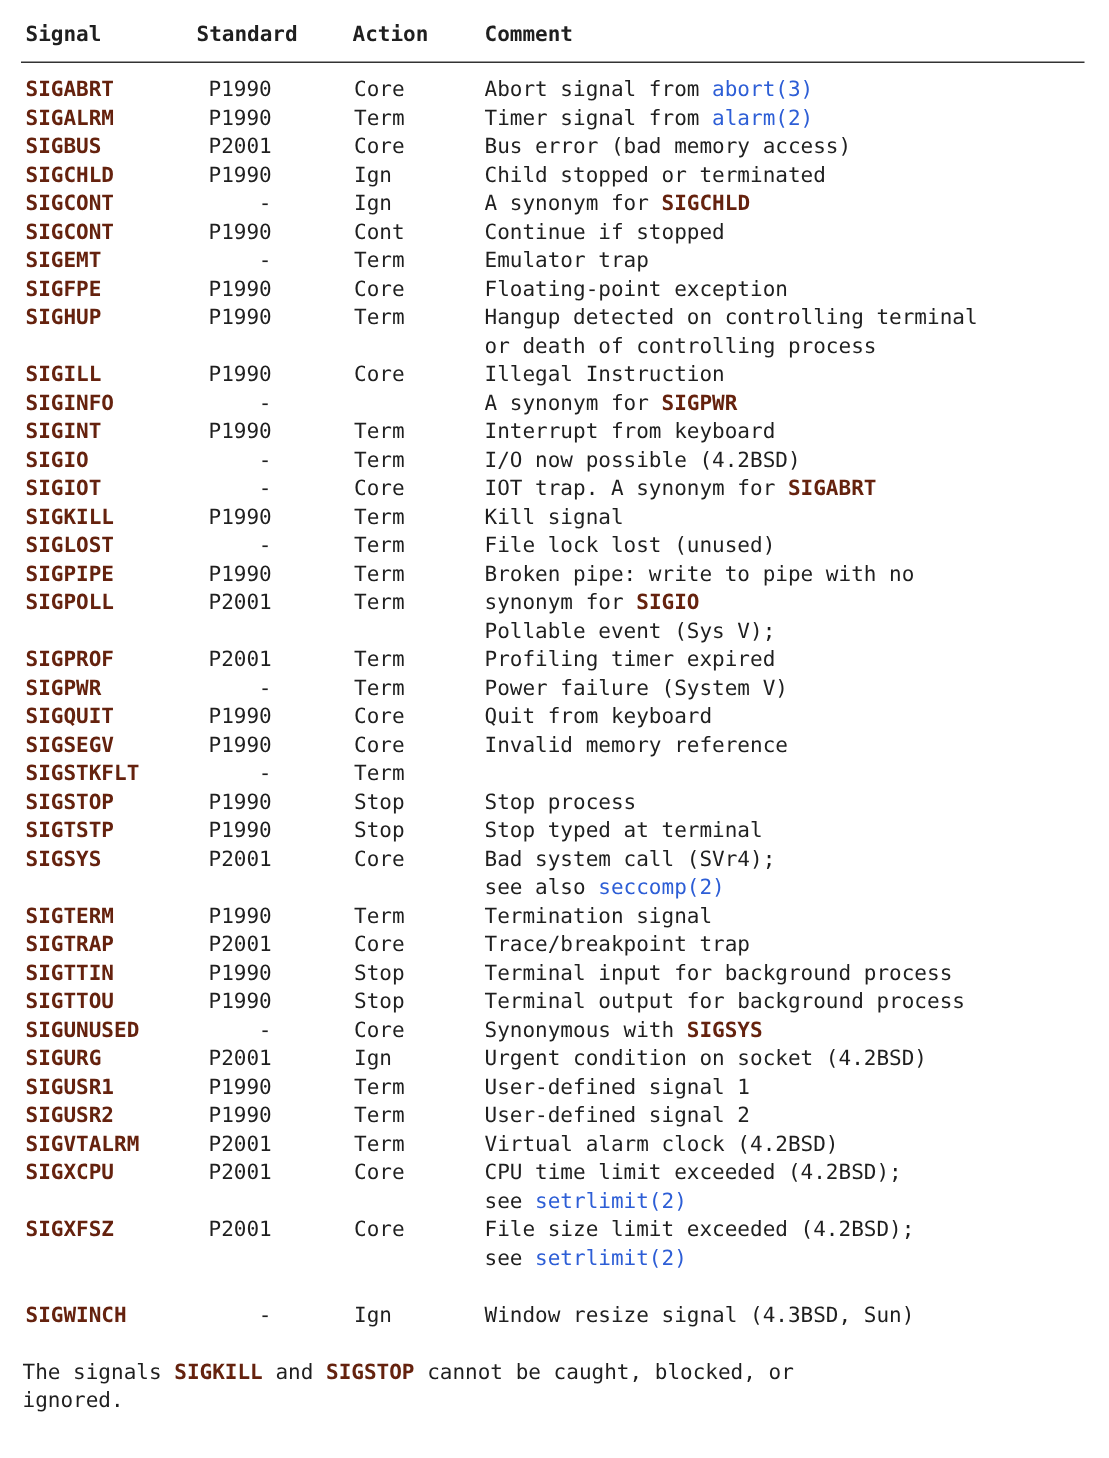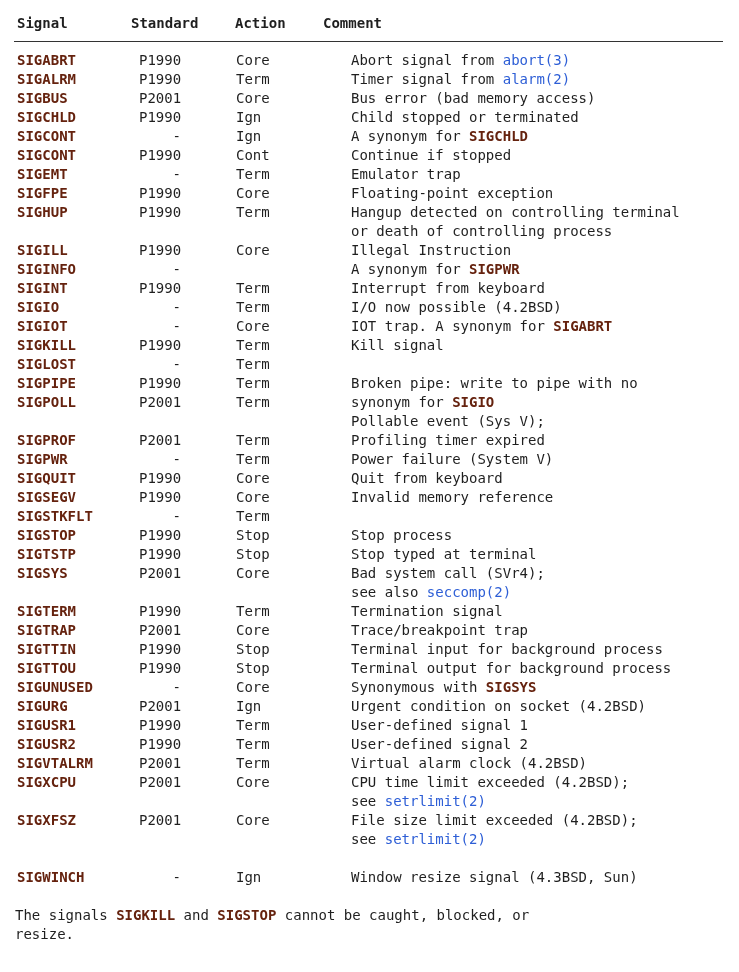--- a/index.html
+++ b/index.html
@@ -27,21 +27,21 @@
     grid-template-columns: 114px 104px 88px 1fr;
   }
   .row.gap { margin-top: 19px; }
   .cell-signal {
     font-weight: bold;
     color: var(--signal-color, #65220e);
     white-space: nowrap;
   }
   .cell-standard { text-align: right; white-space: nowrap; }
   .cell-action { padding-left: 55px; white-space: nowrap; }
-  .cell-comment { white-space: nowrap; margin-left: 28px; }
+  .cell-comment { white-space: nowrap; }
   .hcell { white-space: nowrap; font-weight: bold; }
   .rule {
     border-top: 1px solid #333333;
     width: 709px;
     margin: 8px 0 9px -3px;
     height: 0;
   }
   .lnk {
     color: var(--link-color, #2d5ed6);
     cursor: pointer;
@@ -190,20 +190,23 @@
         <div class="cell-standard">P1990</div>
         <div class="cell-action">Term</div>
         <div class="cell-comment">
           <div class="comment-line"><span>Kill signal</span></div>
         </div>
       </div>
       <div class="row">
         <div class="cell-signal">SIGLOST</div>
         <div class="cell-standard">-</div>
         <div class="cell-action">Term</div>
+        <div class="cell-comment">
+          <div class="comment-line"><span>File lock lost (unused)</span></div>
+        </div>
       </div>
       <div class="row">
         <div class="cell-signal">SIGPIPE</div>
         <div class="cell-standard">P1990</div>
         <div class="cell-action">Term</div>
         <div class="cell-comment">
           <div class="comment-line"><span>Broken pipe: write to pipe with no</span></div>
         </div>
       </div>
       <div class="row">
@@ -372,16 +375,16 @@
         <div class="cell-standard">-</div>
         <div class="cell-action">Ign</div>
         <div class="cell-comment">
           <div class="comment-line"><span>Window resize signal (4.3BSD, Sun)</span></div>
         </div>
       </div>
     </div>
 
   <div class="footer" id="footer">
       <div class="footer-line"><span>The signals </span><span class="sig-ref">SIGKILL</span><span> and </span><span class="sig-ref">SIGSTOP</span><span> cannot be caught, blocked, or</span></div>
-      <div class="footer-line"><span>resize.</span></div>
+      <div class="footer-line"><span>ignored.</span></div>
     </div>
 
 </div>
 
 </body></html>

